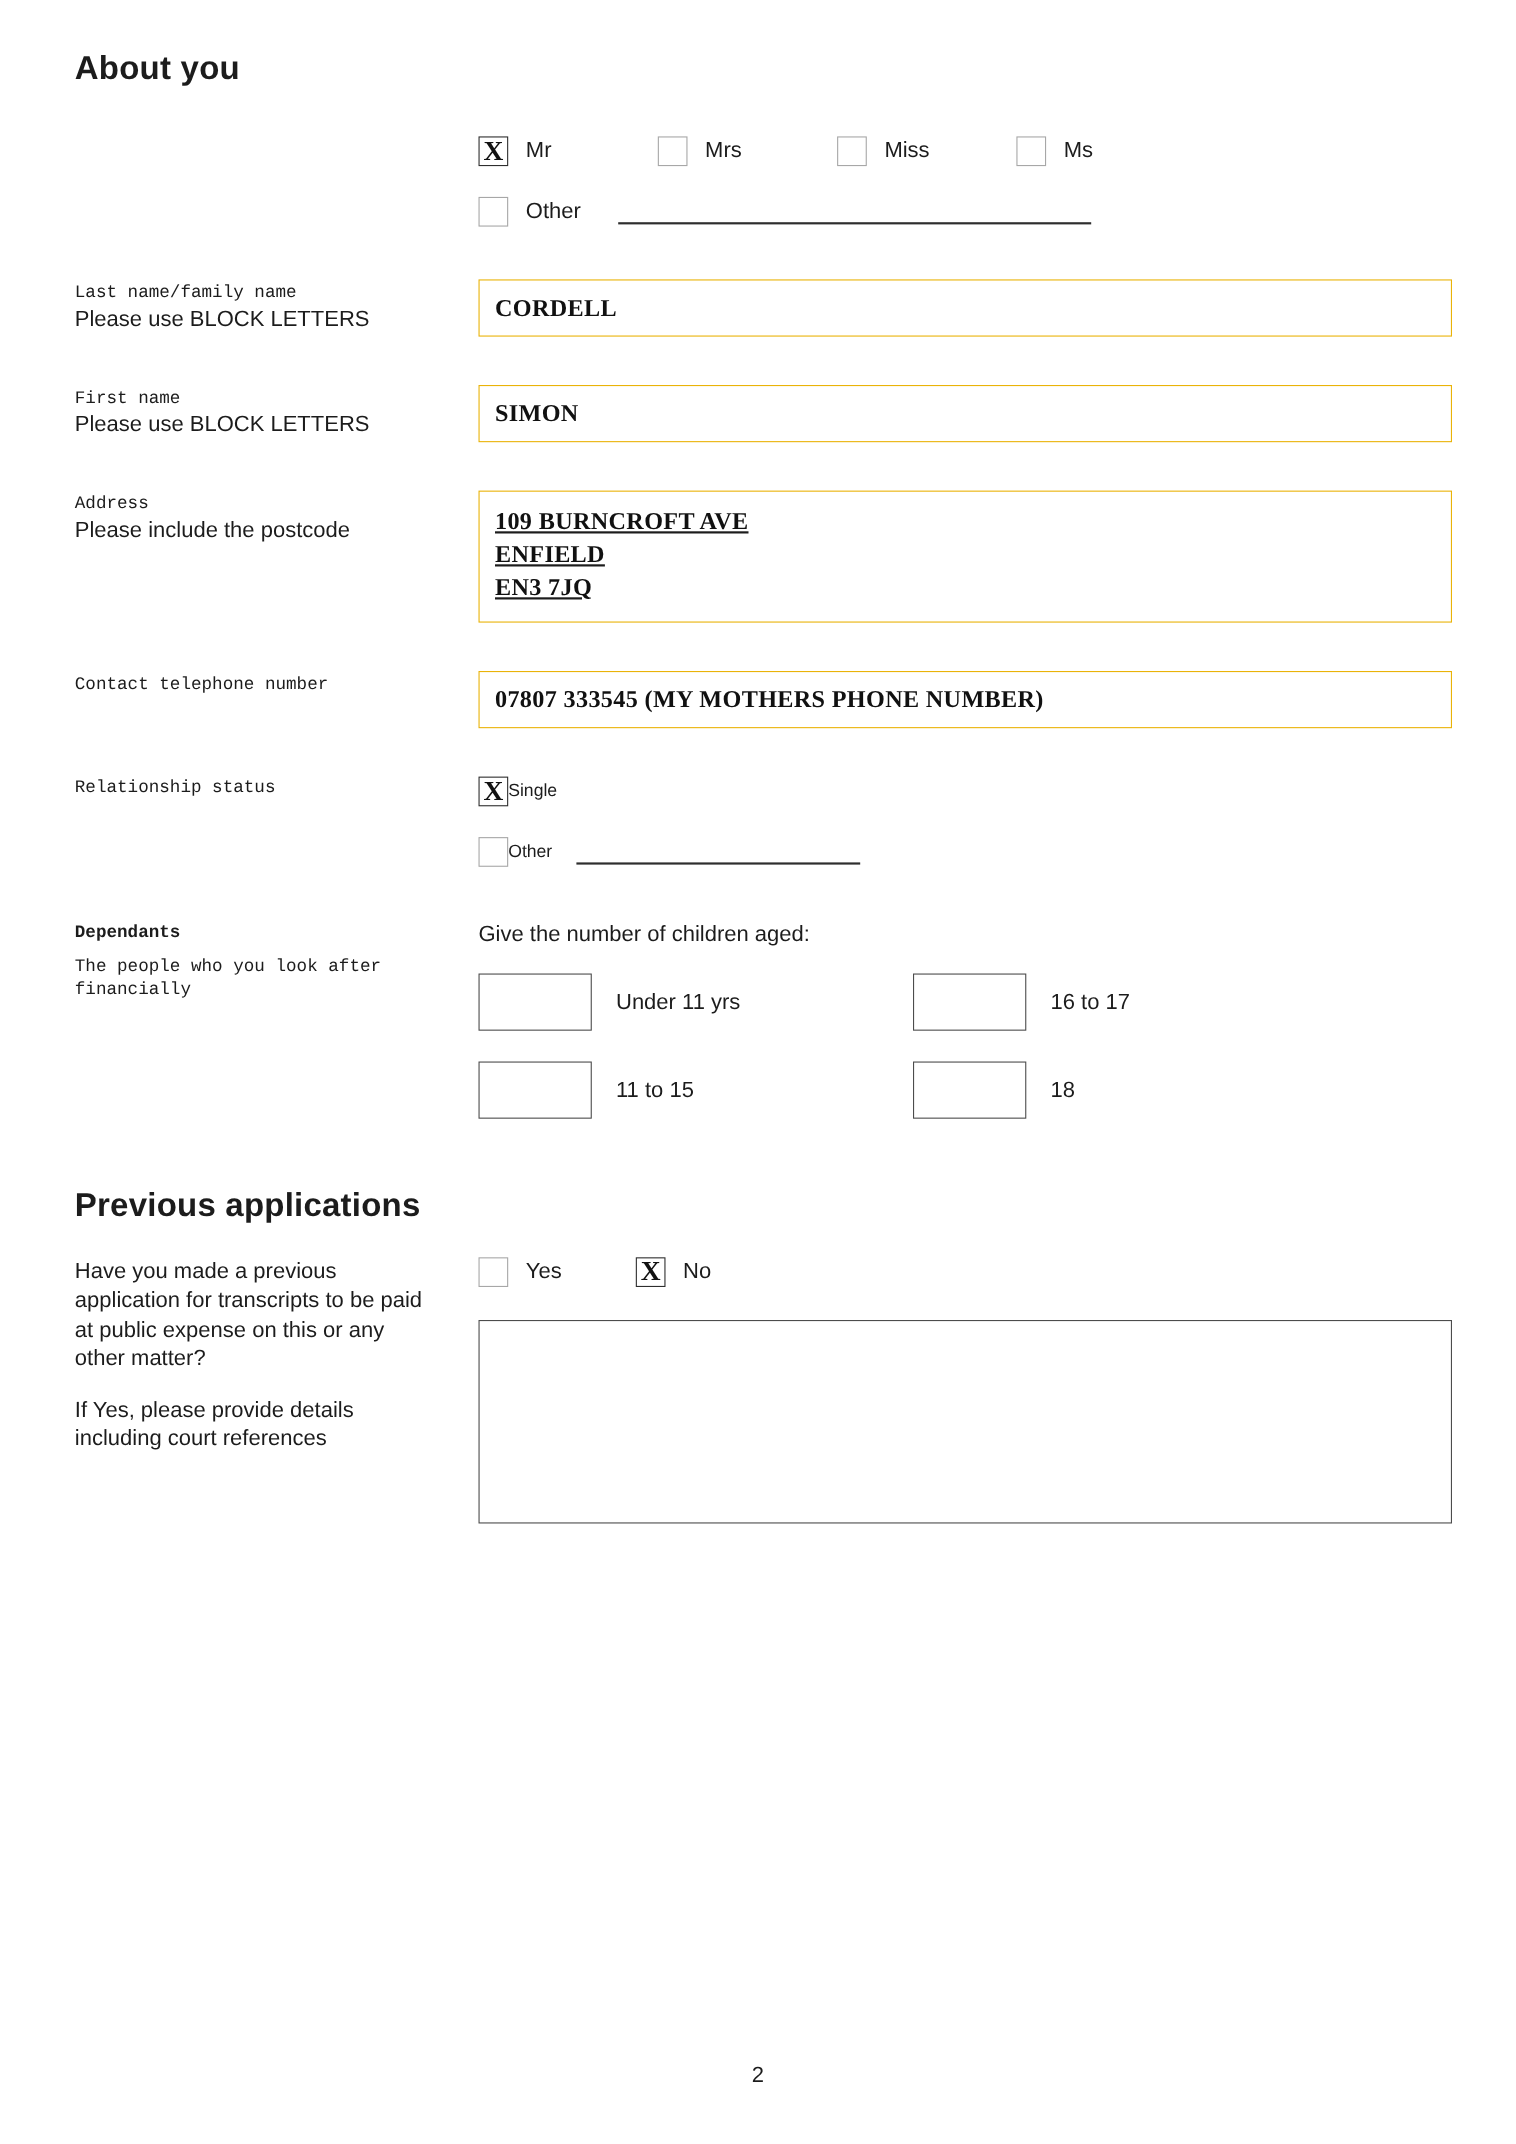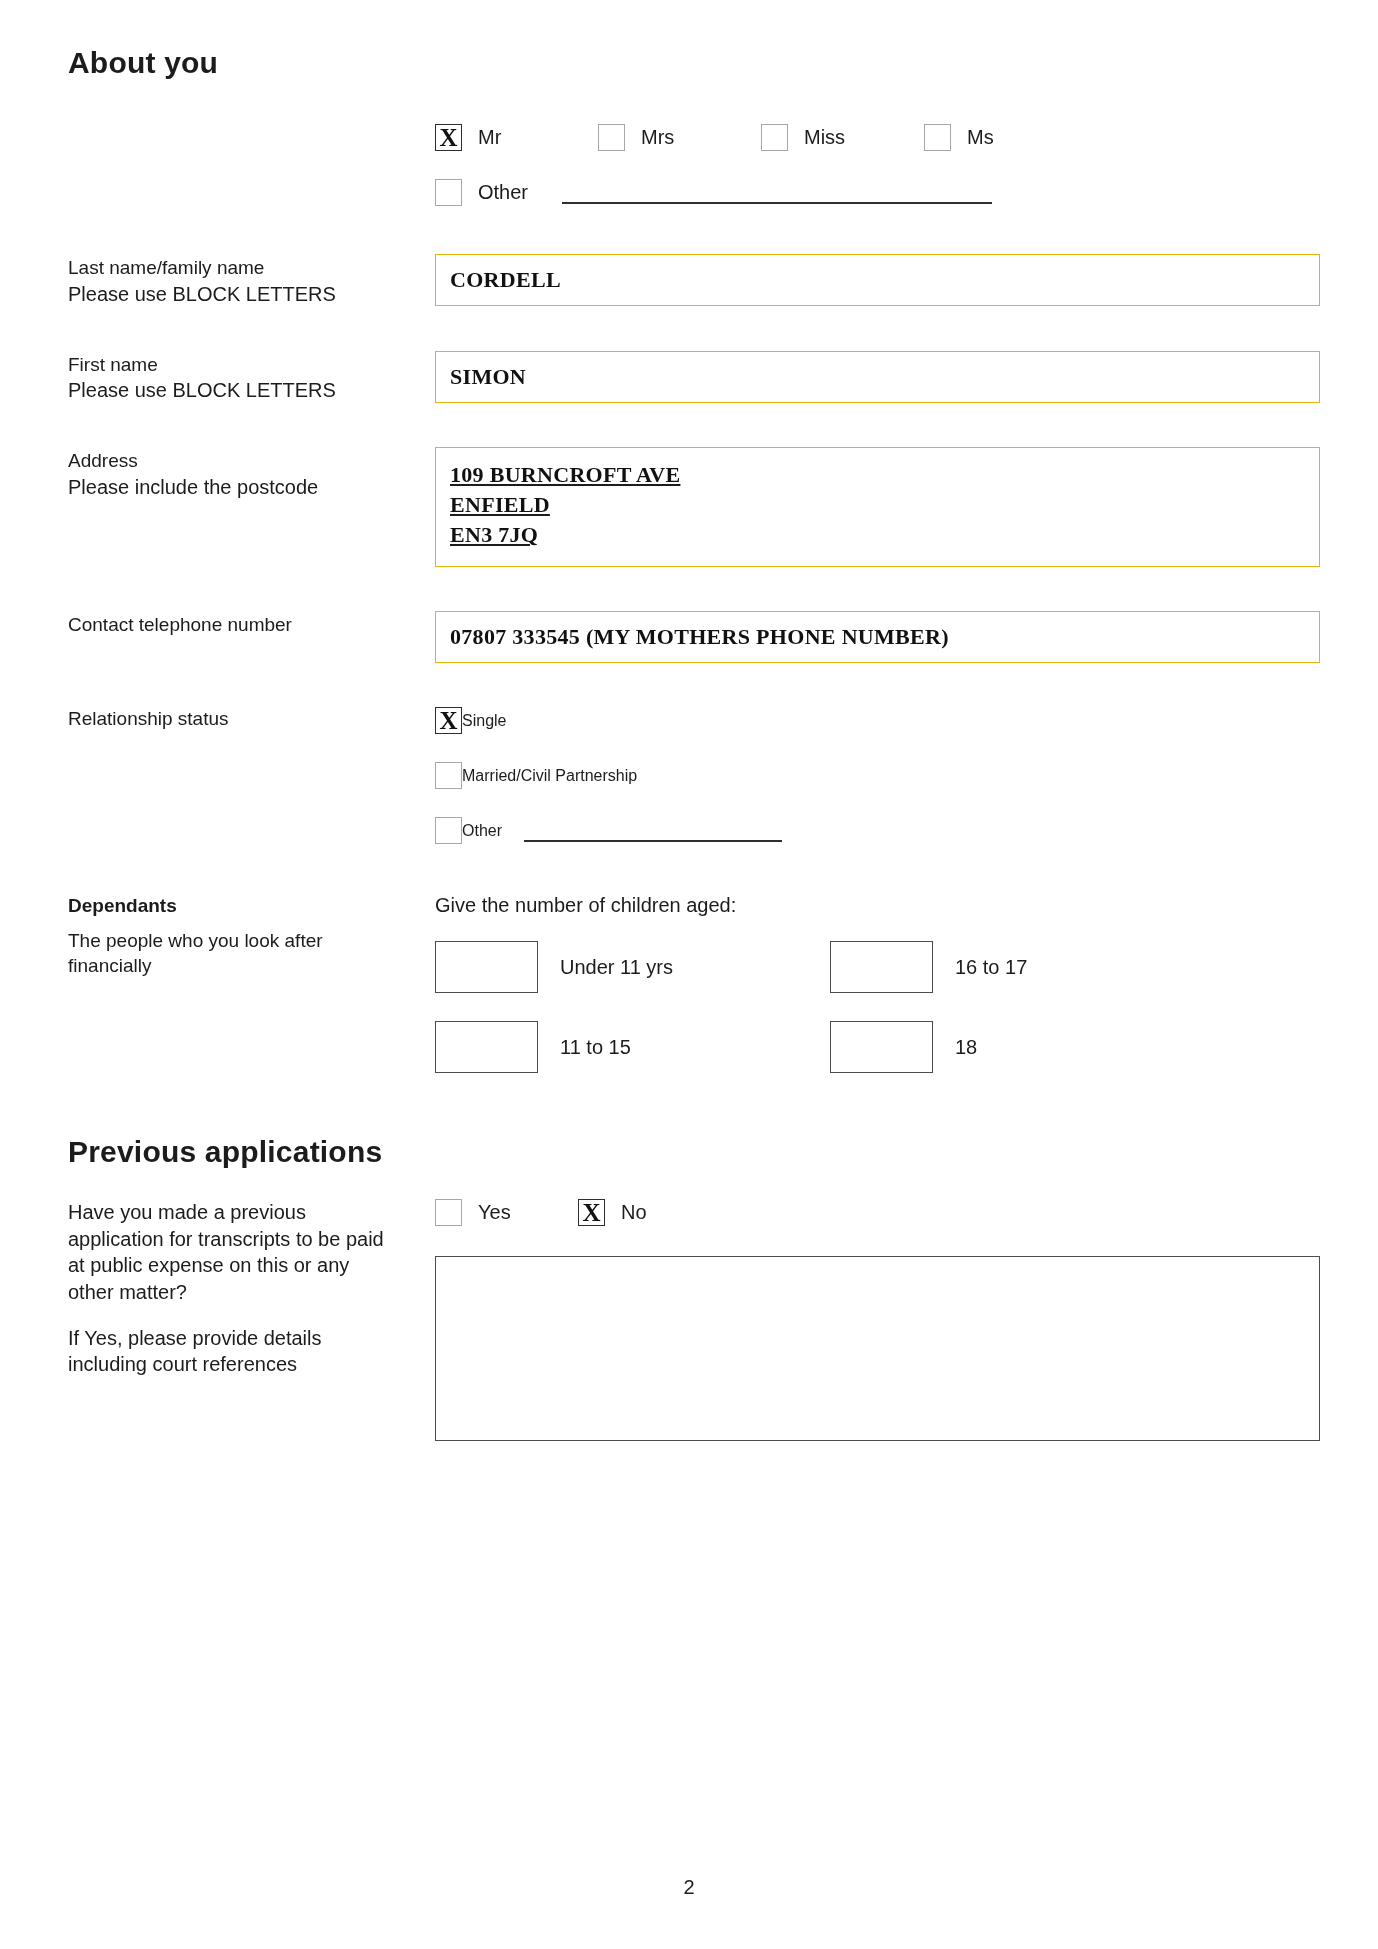--- a/index.html
+++ b/index.html
@@ -11,21 +11,21 @@
   .page { padding:46px 60px 0 68px; }
 
   h1 { font-size:30px; font-weight:700; letter-spacing:.2px; }
   .h1-about { margin-bottom:44px; }
   .h1-prev  { margin-top:62px; margin-bottom:30px; }
 
   .row { display:flex; align-items:flex-start; }
   .left { width:367px; flex-shrink:0; padding-right:44px; }
   .right { flex:1; }
 
-  .label { font-size:19px; line-height:1.3; }
+  .label { font-size:16px; line-height:1.3;font-family:Liberation Mono, monospace; }
   .label-bold { font-weight:700; }
   .hint { font-size:20px; line-height:1.3; }
 
   
   .checkbox {
     width:27px; height:27px; flex-shrink:0;
     border:1px solid #a7a7a7; background:#fff;
     display:inline-flex; align-items:center; justify-content:center;
     font-family:"Liberation Serif", serif; font-weight:700; font-size:25px;
     line-height:1; overflow:visible; color:#111;
@@ -175,24 +175,20 @@
     <div class="left">
       <div class="label">Relationship status</div>
     </div>
     <div class="right">
       <div class="rel-opt">
         <span class="checkbox checked">X</span>
         <span class="opt-label">Single</span>
       </div>
       <div class="rel-opt">
         <span class="checkbox"></span>
-        <span class="opt-label">Married/Civil Partnership</span>
-      </div>
-      <div class="rel-opt">
-        <span class="checkbox"></span>
         <span class="opt-label">Other</span>
         <span class="writeline line-rel-other"></span>
       </div>
     </div>
   </div>
 
   <div class="row dep-row">
     <div class="left">
       <div class="label label-bold" style="margin-bottom:10px">Dependants</div>
       <div class="label">The people who you look after financially</div>

